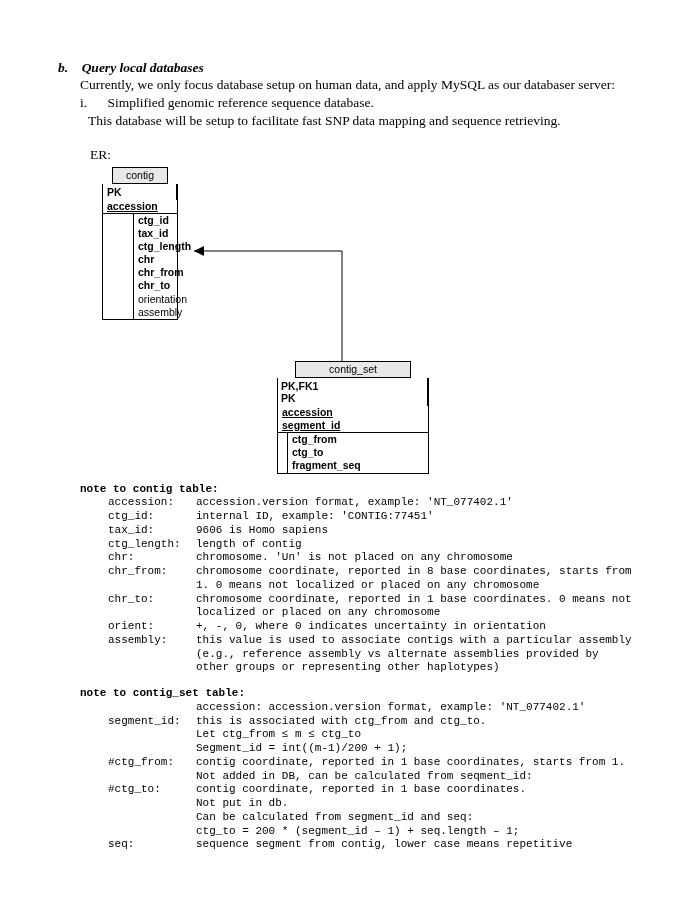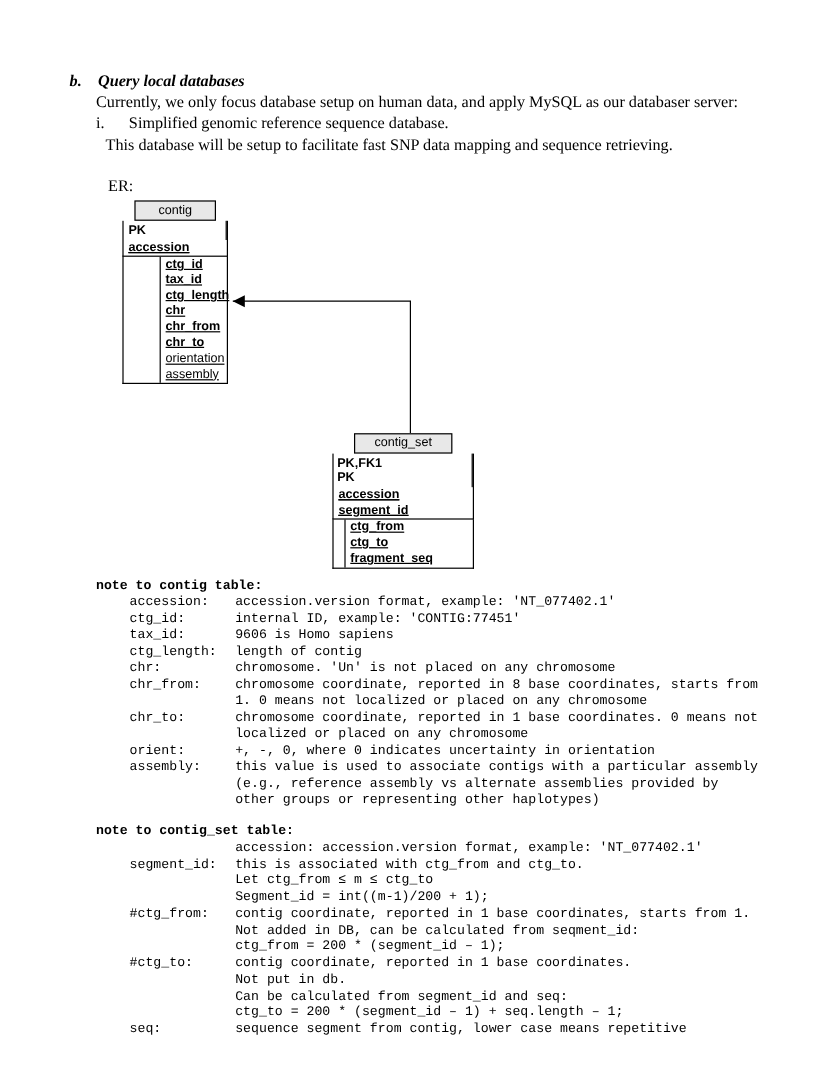--- a/index.html
+++ b/index.html
@@ -75,21 +75,20 @@
     min-width: 22px;
   }
   .col-pk2 {
     border-right: 1px solid #000;
     padding: 2px 3px;
     font-weight: bold;
   }
   .col-fields {
     padding: 0 4px;
     line-height: 1.25;
-    text-decoration: underline;
   }
   .col-fields .pk-field {
     font-weight: bold;
     text-decoration: underline;
   }
   .col-fields .req {
     font-weight: bold;
   }
   .entity-section-sep {
     border: 1px solid #000;
@@ -149,21 +148,21 @@
 
   <div class="er-label">ER:</div>
 
   <div class="er-area">
 
     <svg class="connector" width="400" height="310">
       <path d="M 92 84 L 240 84 L 240 194" stroke="#000" fill="none" stroke-width="1"></path>
       <polygon points="92,84 102,79 102,89" fill="#000"></polygon>
     </svg>
 
-    <div class="entity" style="left:0; top:0; width:88px;">
+    <div class="entity" style="left:0; top:0; width:76px;">
       <div class="entity-title" style="margin:0 10px;">contig</div>
       <div class="entity-body">
         <div class="col-pk">PK</div>
         <div class="col-fields">
           <div class="pk-field">accession</div>
         </div>
       </div>
       <div class="entity-section-sep">
         <div class="col-pk">&nbsp;</div>
         <div class="col-fields">
@@ -172,21 +171,21 @@
           <div class="req">ctg_length</div>
           <div class="req">chr</div>
           <div class="req">chr_from</div>
           <div class="req">chr_to</div>
           <div>orientation</div>
           <div>assembly</div>
         </div>
       </div>
     </div>
 
-    <div class="entity" style="left:175px; top:194px; width:118px;">
+    <div class="entity" style="left:175px; top:194px; width:152px;">
       <div class="entity-title" style="margin:0 18px;">contig_set</div>
       <div class="entity-body">
         <div class="col-pk2">PK,FK1<br>PK</div>
         <div class="col-fields">
           <div class="pk-field">accession</div>
           <div class="pk-field">segment_id</div>
         </div>
       </div>
       <div class="entity-section-sep">
         <div class="col-pk2">&nbsp;<br>&nbsp;<br>&nbsp;</div>
@@ -250,21 +249,20 @@
         <div class="note-row">
           <div class="note-key">segment_id:</div>
           <div class="note-val">this is associated with ctg_from and ctg_to.</div>
         </div>
         <div class="note-cont">Let ctg_from ≤ m ≤ ctg_to</div>
         <div class="note-cont">Segment_id = int((m-1)/200 + 1);</div>
         <div class="note-row">
           <div class="note-key">#ctg_from:</div>
           <div class="note-val">contig coordinate, reported in 1 base coordinates, starts from 1. Not added in DB, can be calculated from seqment_id:</div>
         </div>
-        <div class="note-cont">ctg_from = 200 * (segment_id – 1);</div>
         <div class="note-row">
           <div class="note-key">#ctg_to:</div>
           <div class="note-val">contig coordinate, reported in 1 base coordinates.</div>
         </div>
         <div class="note-cont">Not put in db.</div>
         <div class="note-cont">Can be calculated from segment_id and seq:</div>
         <div class="note-cont">ctg_to = 200 * (segment_id – 1) + seq.length – 1;</div>
         <div class="note-row">
           <div class="note-key">seq:</div>
           <div class="note-val">sequence segment from contig, lower case means repetitive</div>

